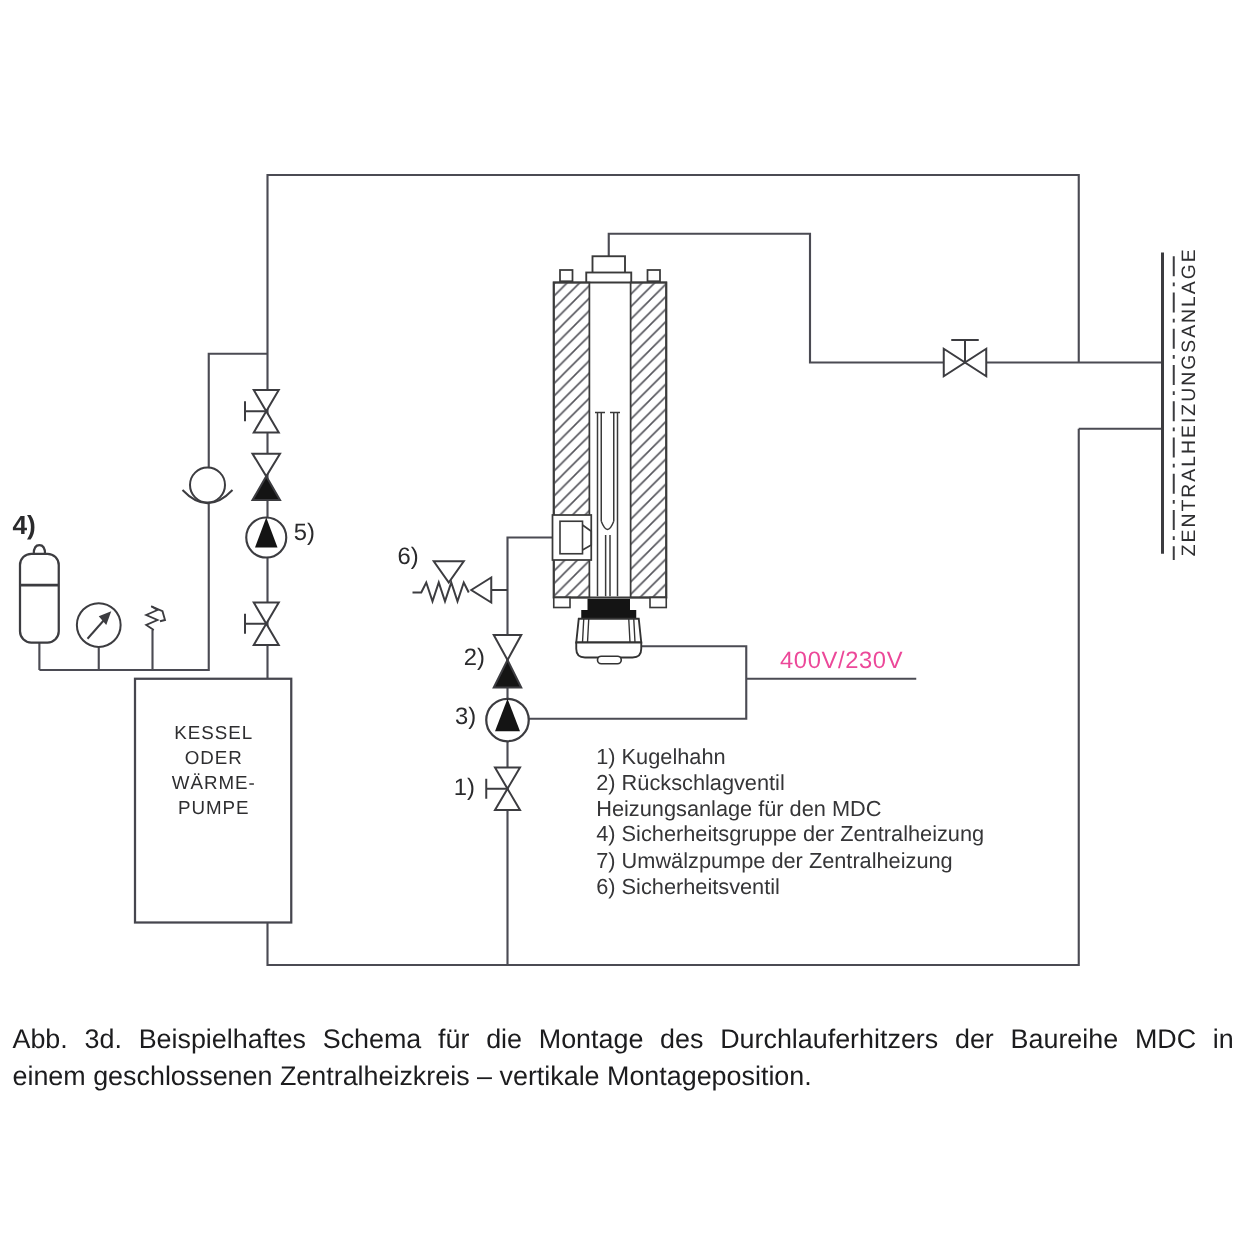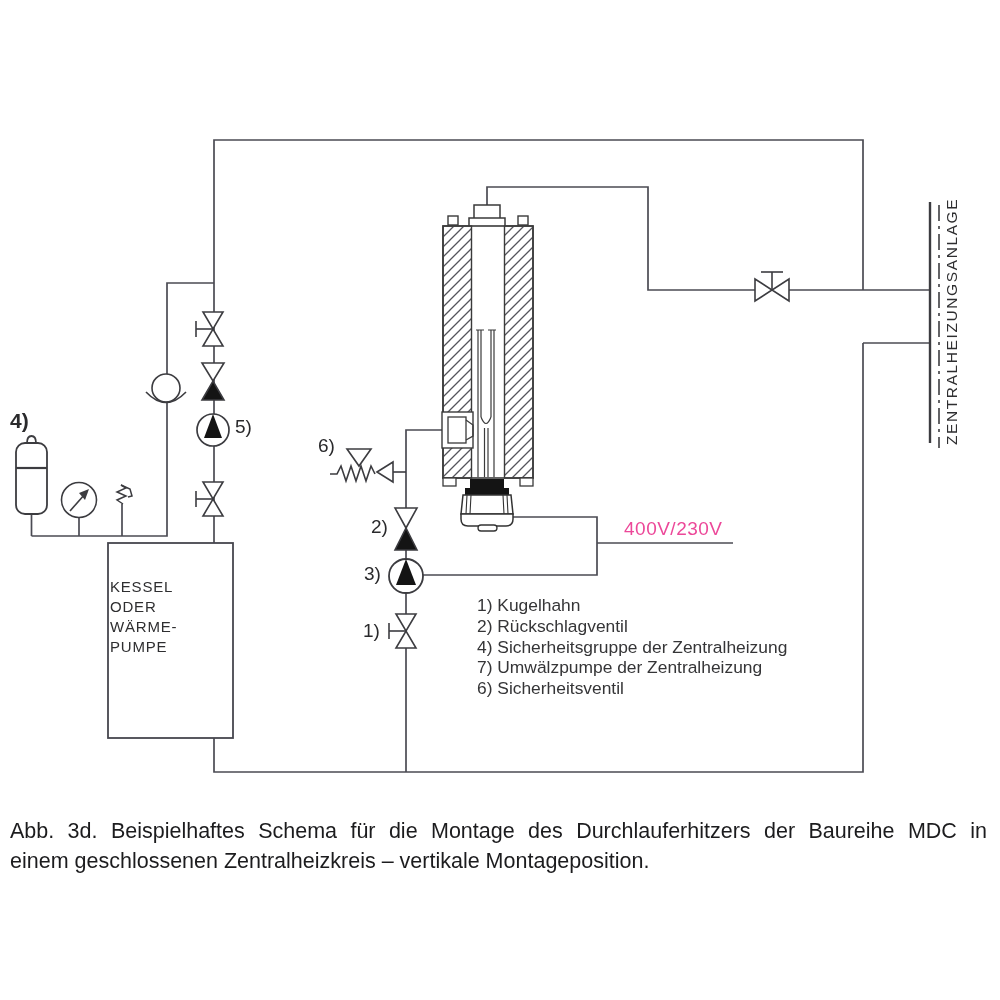--- a/index.html
+++ b/index.html
@@ -4,21 +4,21 @@
 <style>
   html,body{margin:0;padding:0;background:#fff;}
   .page{
     position:relative;width:1000px;height:1000px;background:#ffffff;
     font-family:"Liberation Sans",sans-serif;overflow:hidden;
   }
   .diagram-svg{position:absolute;left:0;top:0;}
   .txt{position:absolute;color:#2b2b2e;white-space:nowrap;}
   .callout{font-size:19px;color:#2a2a2c;}
   .callout-bold{font-weight:bold;font-size:21px;}
-  .boiler-label{left:110px;top:577px;width:122px;text-align:left;
+  .boiler-label{left:110px;top:577px;width:122px;text-align:center;
     font-size:15px;line-height:20px;letter-spacing:0.8px;color:#2e2e30;}
   .wall-label{left:833px;top:315px;width:240px;height:20px;text-align:center;
     transform:rotate(-90deg);font-size:15.5px;letter-spacing:1.6px;color:#2e2e30;}
   .power-label{left:624px;top:518px;font-size:19px;letter-spacing:0.5px;color:#ec4899;}
   .legend{left:477px;top:595px;font-size:17.4px;line-height:20.8px;color:#353537;}
   .legend div{white-space:nowrap;}
   .caption{left:10px;top:816px;width:977px;font-family:Liberation Sans, sans-serif;
     font-size:21.5px;line-height:30px;color:#1c1c1e;white-space:normal;}
   .caption .just{text-align:justify;text-align-last:justify;}
 </style>
@@ -195,20 +195,21 @@
   <div class="txt callout" style="left:363px;top:620px;">1)</div>
   <div class="txt callout" style="left:371px;top:516px;">2)</div>
   <div class="txt callout" style="left:364px;top:563px;">3)</div>
   <div class="txt callout callout-bold" style="left:10px;top:409px;">4)</div>
   <div class="txt callout" style="left:235px;top:416px;">5)</div>
   <div class="txt callout" style="left:318px;top:435px;">6)</div>
 
   <div class="txt legend">
     <div>1) Kugelhahn</div>
     <div>2) Rückschlagventil</div>
+    <div>Heizungsanlage für den MDC</div>
     <div>4) Sicherheitsgruppe der Zentralheizung</div>
     <div>7) Umwälzpumpe der Zentralheizung</div>
     <div>6) Sicherheitsventil</div>
   </div>
 
   <div class="txt caption">
     <div class="just">Abb. 3d. Beispielhaftes Schema für die Montage des Durchlauferhitzers der Baureihe MDC in</div>
     <div>einem geschlossenen Zentralheizkreis – vertikale Montageposition.</div>
   </div>
 

